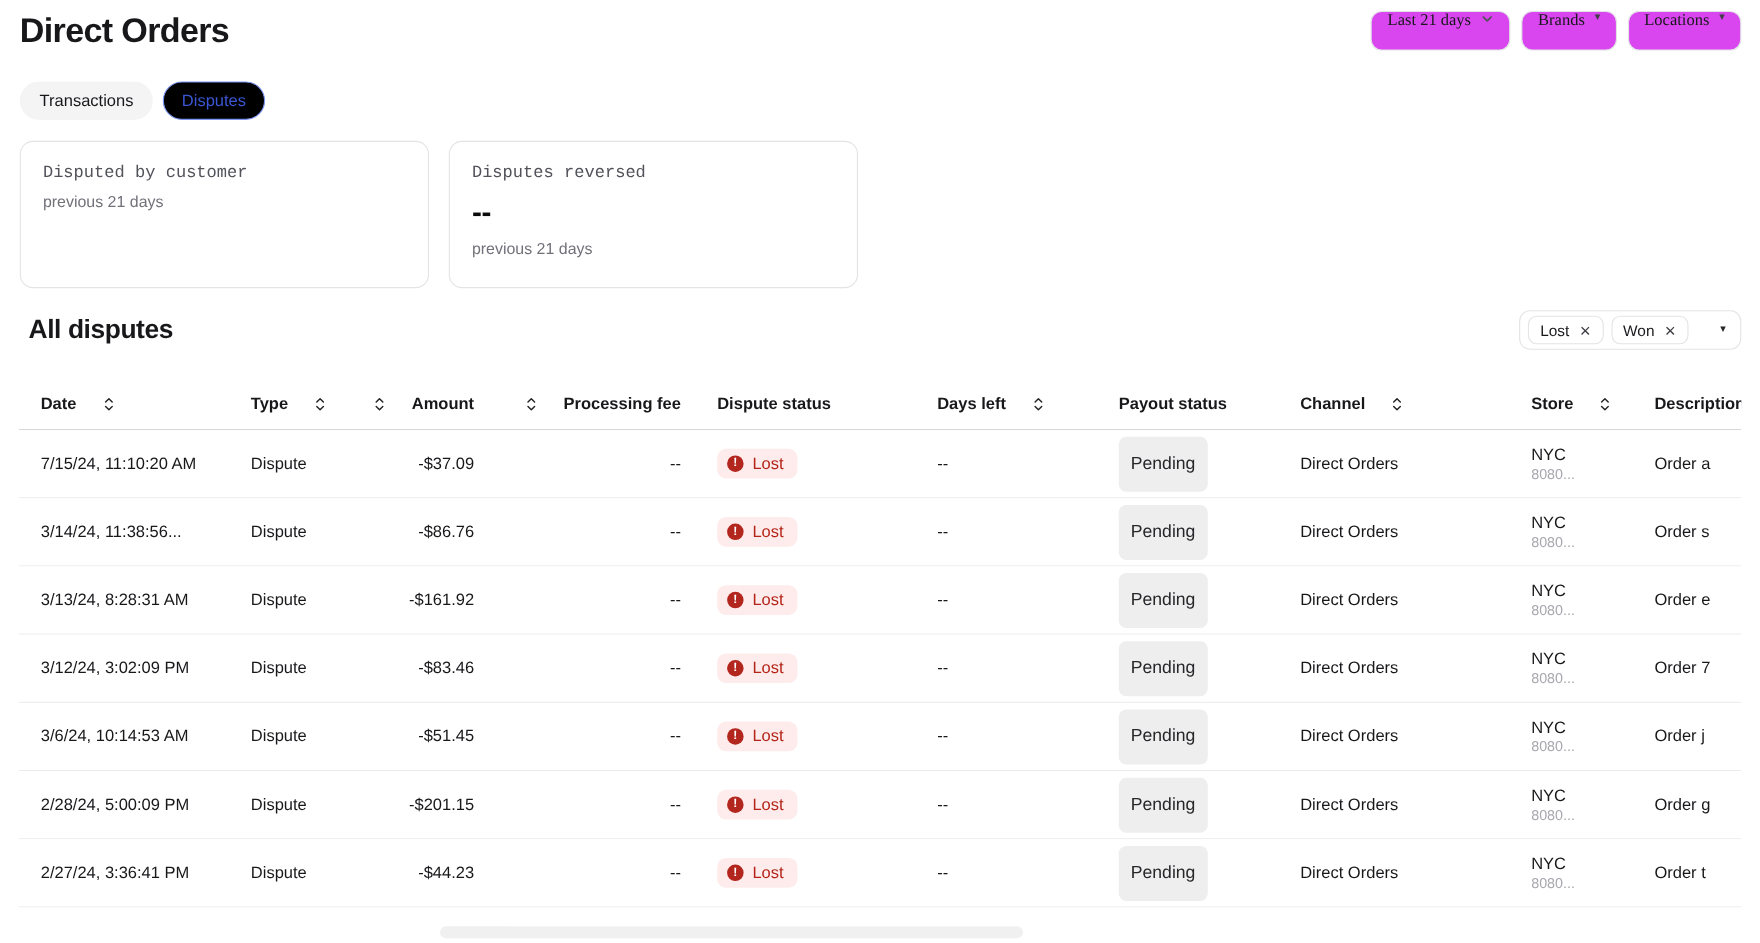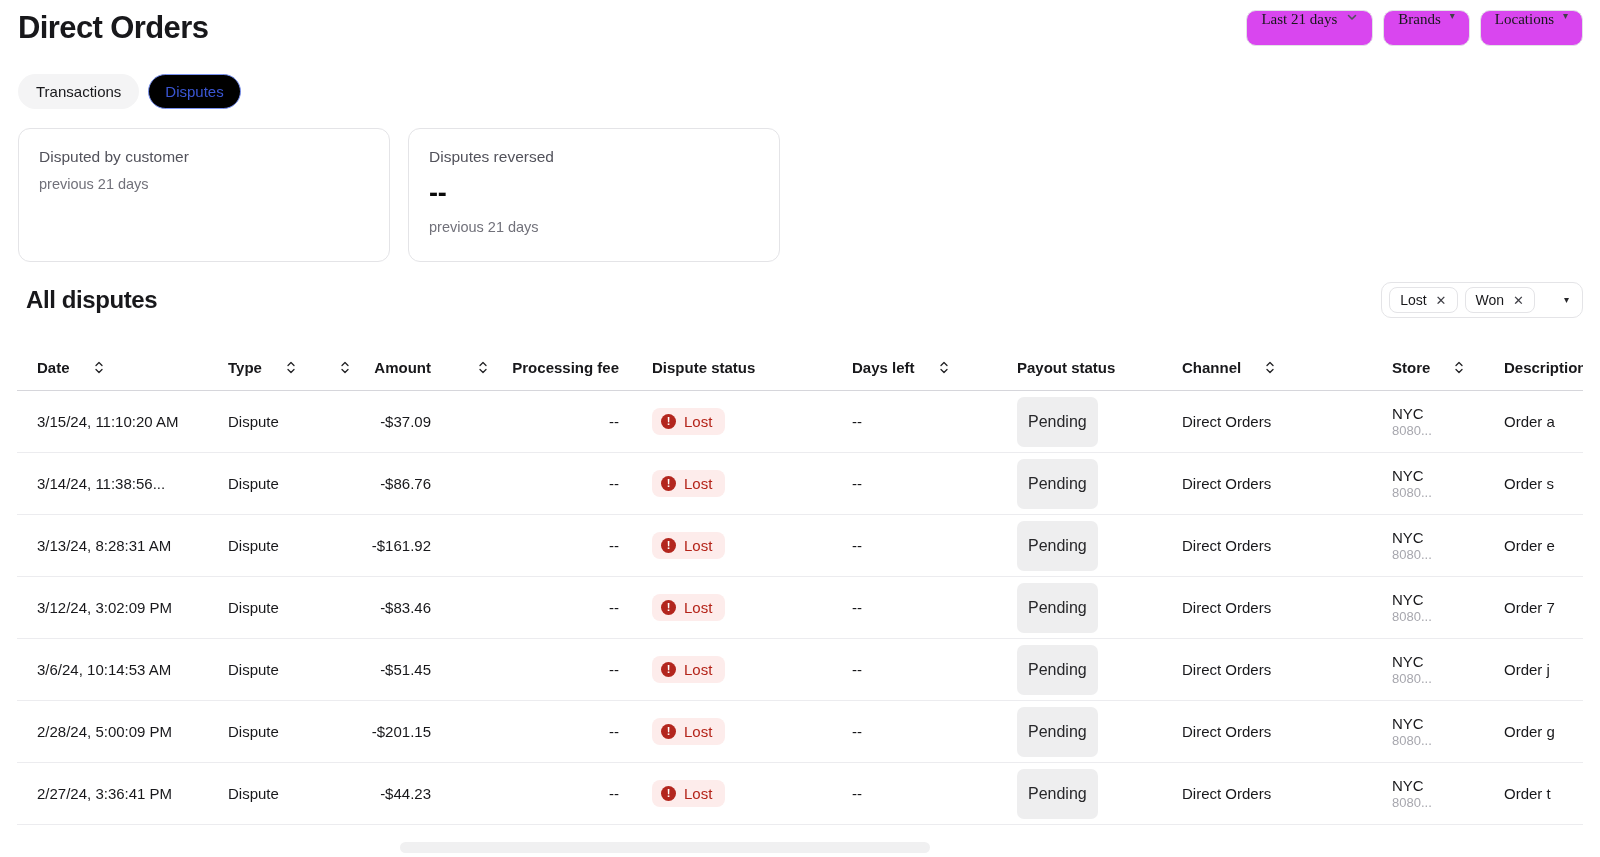--- a/index.html
+++ b/index.html
@@ -23,21 +23,21 @@
   .tabs { display:flex; gap:9px; padding:0 18px; margin-top:26px; }
   .tab {
     height:35px; padding:0 17px; border-radius:18px; border:1px solid transparent;
     background:#f4f4f5; font-size:15px; color:#18181b; font-family:inherit; cursor:pointer;
     display:inline-flex; align-items:center;
   }
   .tab.active { background:#000000; border:1.5px solid #7b93f2; color:#3a56d4; padding:0 16px; }
   
   .cards { display:flex; gap:18px; padding:0 18px; margin-top:19px; }
   .card { width:372px; height:134px; border:1px solid #e4e4e7; border-radius:12px; padding:19px 20px; background:#fff; }
-  .card-label { font-size:15.5px; color:#52525b; }
+  .card-label { font-size:15.5px; color:#52525b;font-family:Liberation Mono, monospace; }
   .card-value { font-size:27px; font-weight:700; margin-top:12px; letter-spacing:-0.3px; color:#0a0a0a; }
   .card-period { font-size:14.5px; color:#71717a; margin-top:10px; }
   
   .section-head { display:flex; justify-content:space-between; align-items:center; padding:0 17px 0 26px; margin-top:20px; }
   .section-title { font-size:24px; font-weight:700; letter-spacing:-0.4px; margin:0; }
   .filter-select {
     display:flex; align-items:center; gap:7px; border:1px solid #e4e4e7; border-radius:10px;
     height:36px; padding:0 13px 0 7px; background:#fff; cursor:pointer;
   }
   .chip {
@@ -185,21 +185,21 @@
           <path d="M2 5.5 L5 2.5 L8 5.5"></path>
           <path d="M2 9.5 L5 12.5 L8 9.5"></path>
         </svg>
     </div>
     <div class="th">
       <span>Description</span>
     </div>
   </div>
   <div class="tbody" id="tbody">
   <div class="trow">
-    <div class="td">3/15/24, 11:10:20 AM</div>
+    <div class="td">7/15/24, 11:10:20 AM</div>
     <div class="td">Dispute</div>
     <div class="td right">-$37.09</div>
     <div class="td right">--</div>
     <div class="td indent">
       <span class="badge-lost">
         <span class="excl">!</span>
         <span>Lost</span>
       </span>
     </div>
     <div class="td">--</div>

